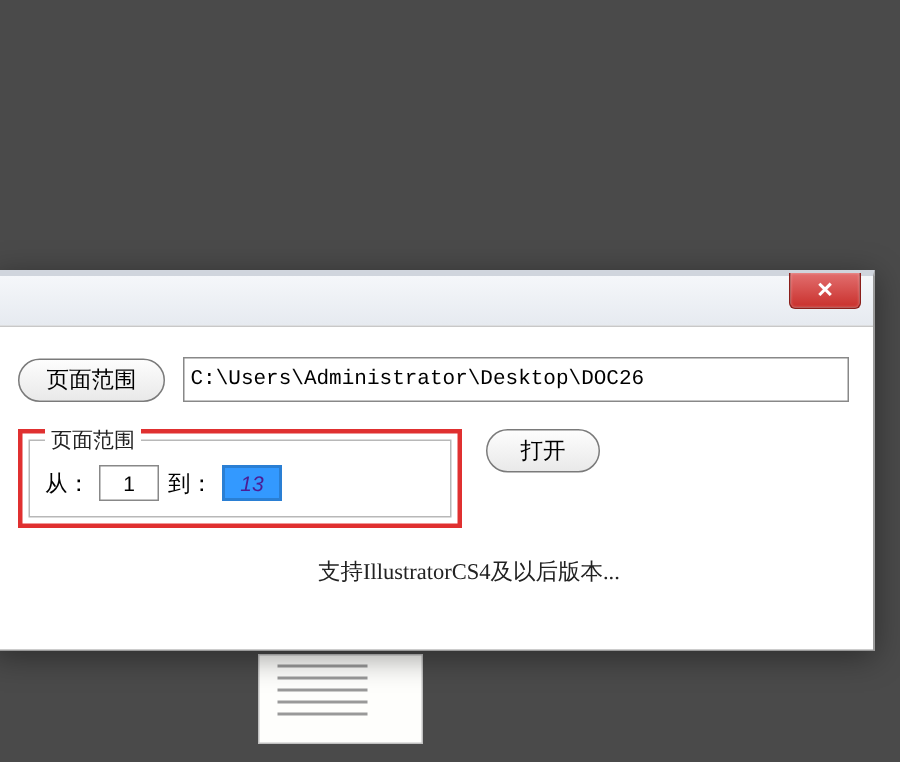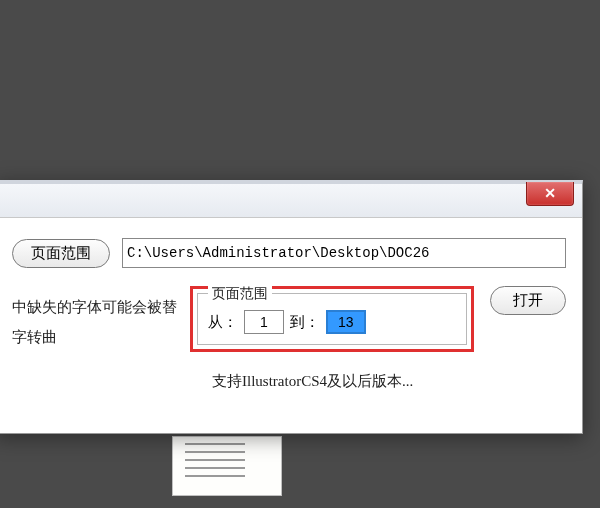--- a/index.html
+++ b/index.html
@@ -148,22 +148,23 @@
   width: 40px;
   border: 1px solid #888;
   text-align: center;
   padding: 3px 2px;
   font-size: 14px;
   height: 24px;
 }
 
 .num-input.selected {
   background: #3399ff;
-  color: #000000;
+  color: #4c1d95;
   border: 2px solid #2a7fd4;
+  font-style: italic;
 }
 
 .right-buttons {
   display: flex;
   flex-direction: column;
   gap: 14px;
   margin-left: 6px;
   justify-content: space-between;
 }
 
@@ -224,24 +225,20 @@
 
   <div class="dialog-body">
 
     <div class="row-file">
       <button class="pill-btn">页面范围</button>
       <input type="text" class="path-input" value="C:\Users\Administrator\Desktop\DOC26" style="">
     </div>
 
     <div class="content-row">
 
-      <div class="left-text">
-        <div>中缺失的字体可能会被替</div>
-        <div>字转曲</div>
-      </div>
 
       <div class="range-group">
         <div class="range-inner">
           <div class="range-legend">页面范围</div>
           <div class="range-fields">
             <label>从：</label>
             <input class="num-input" value="1" style="">
             <label>到：</label>
             <input class="num-input selected" value="13" style="">
           </div>

